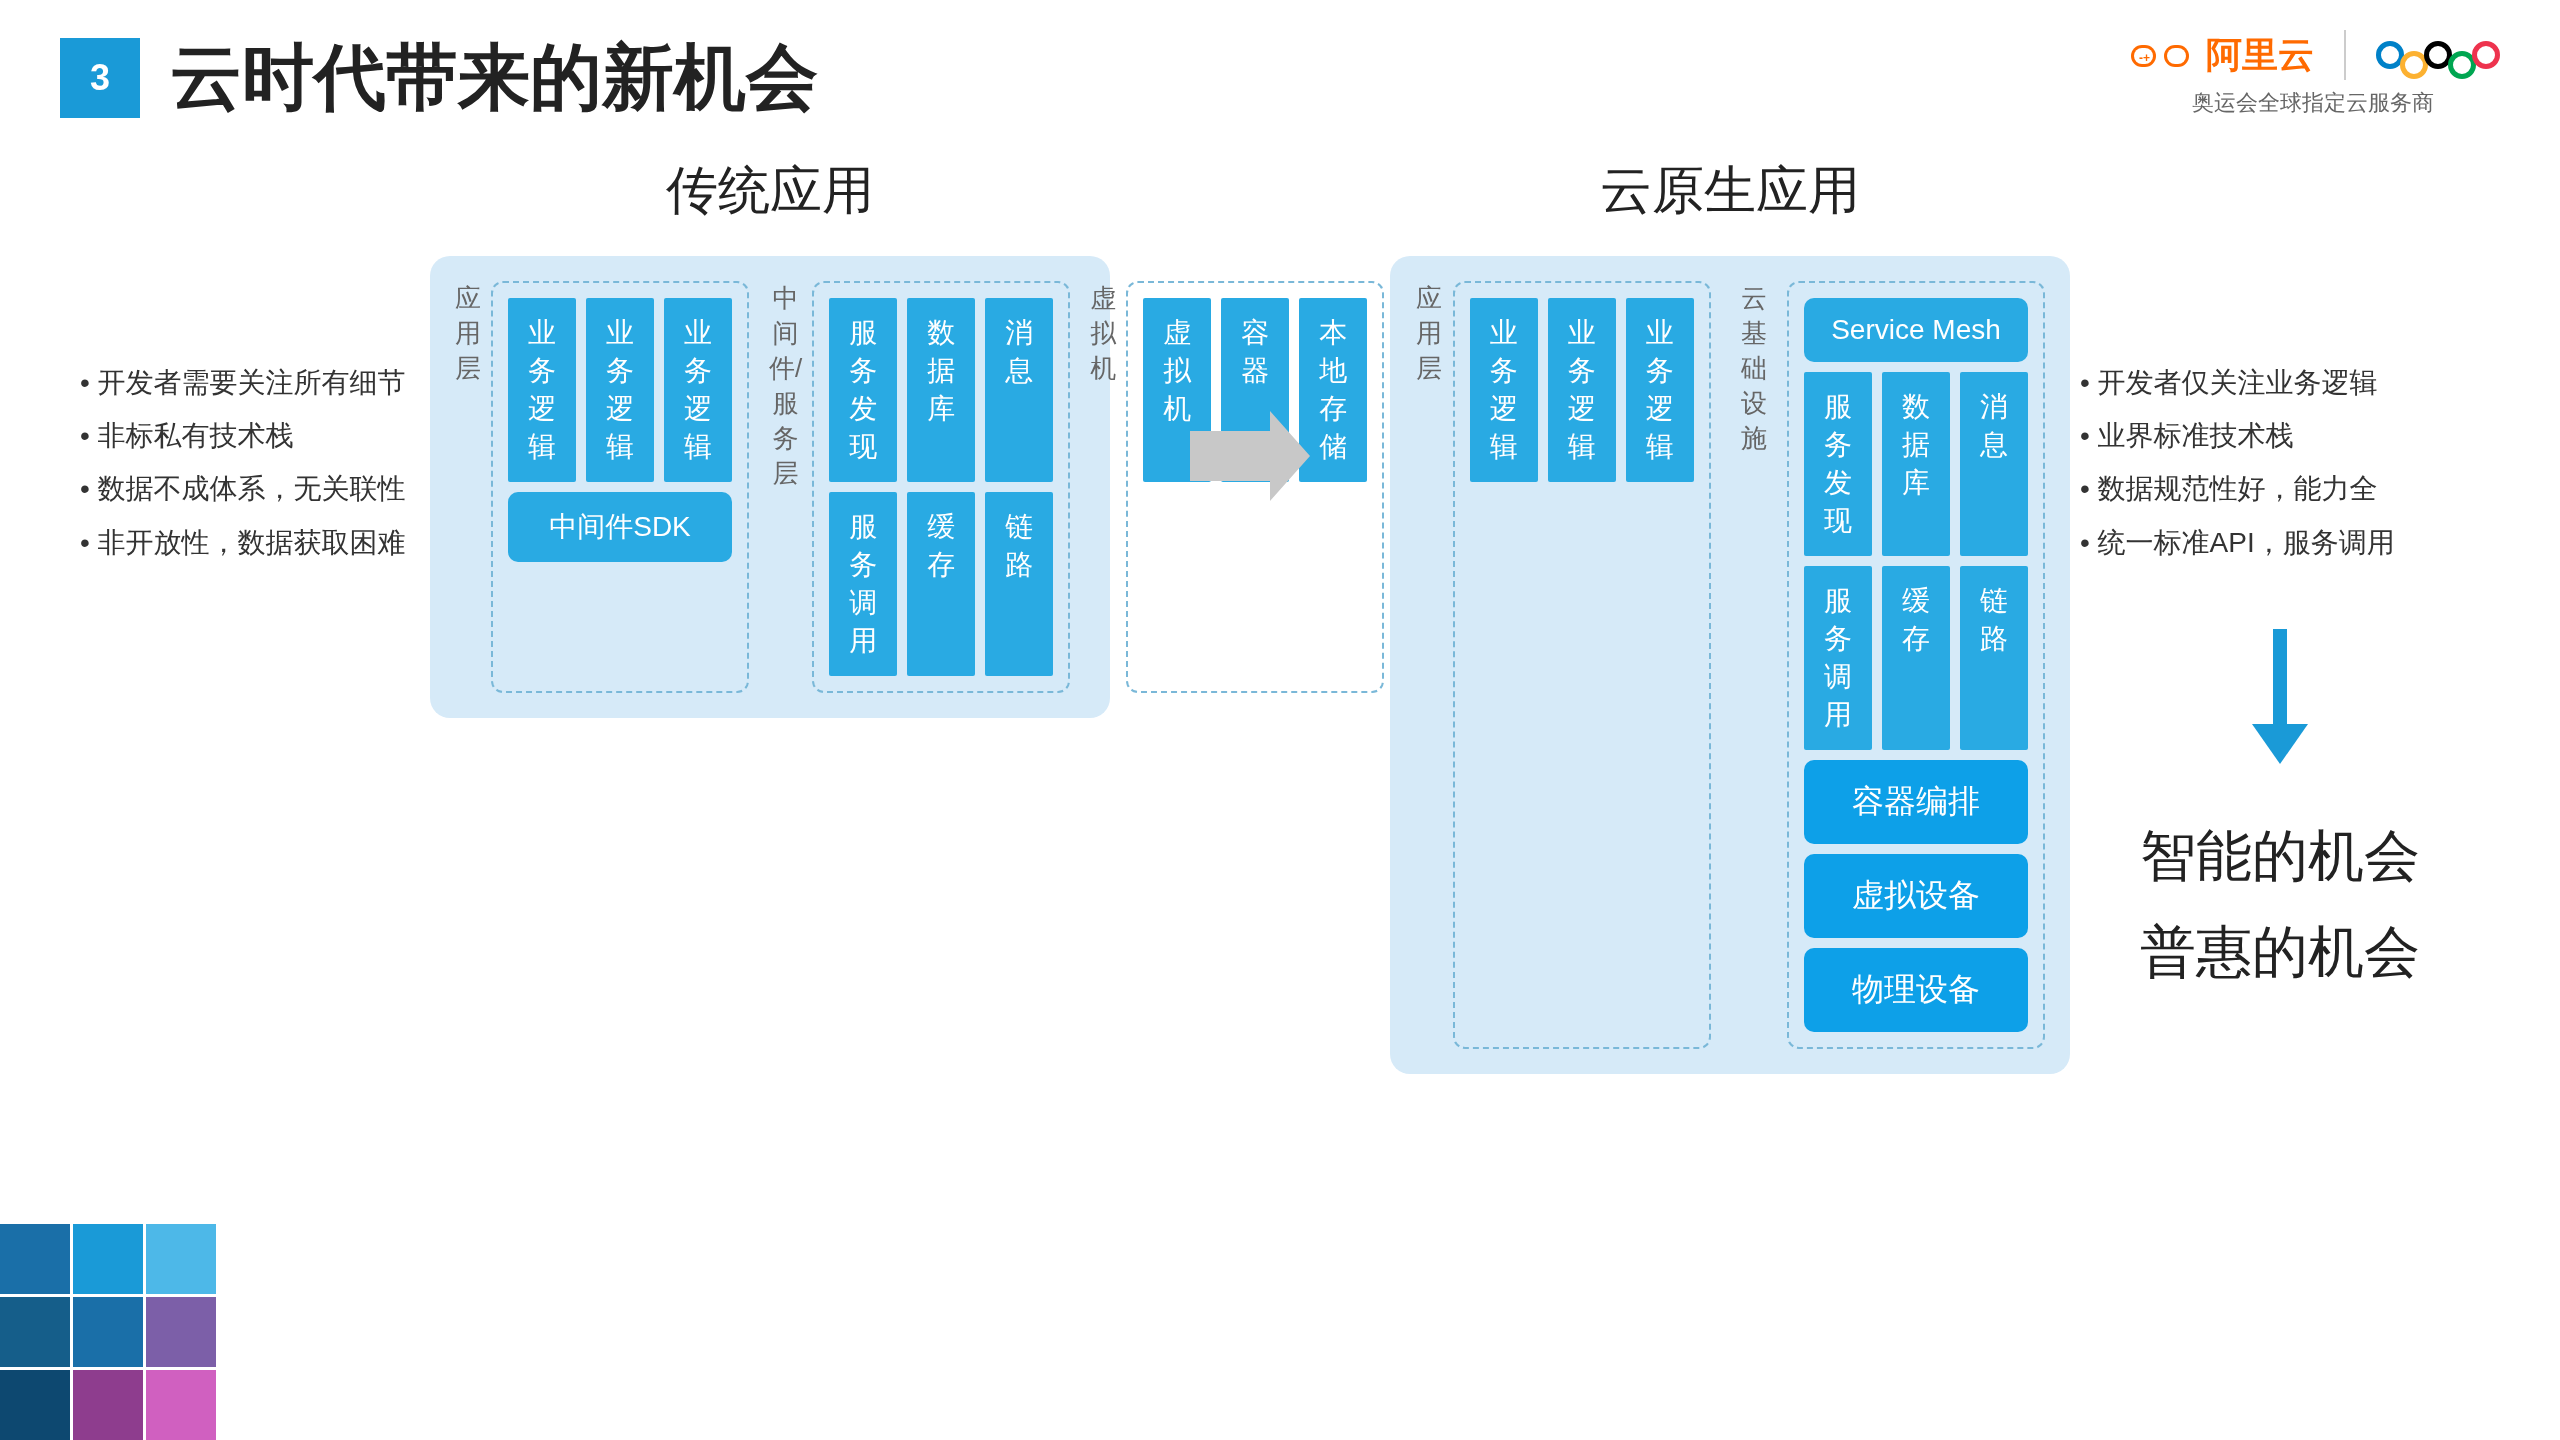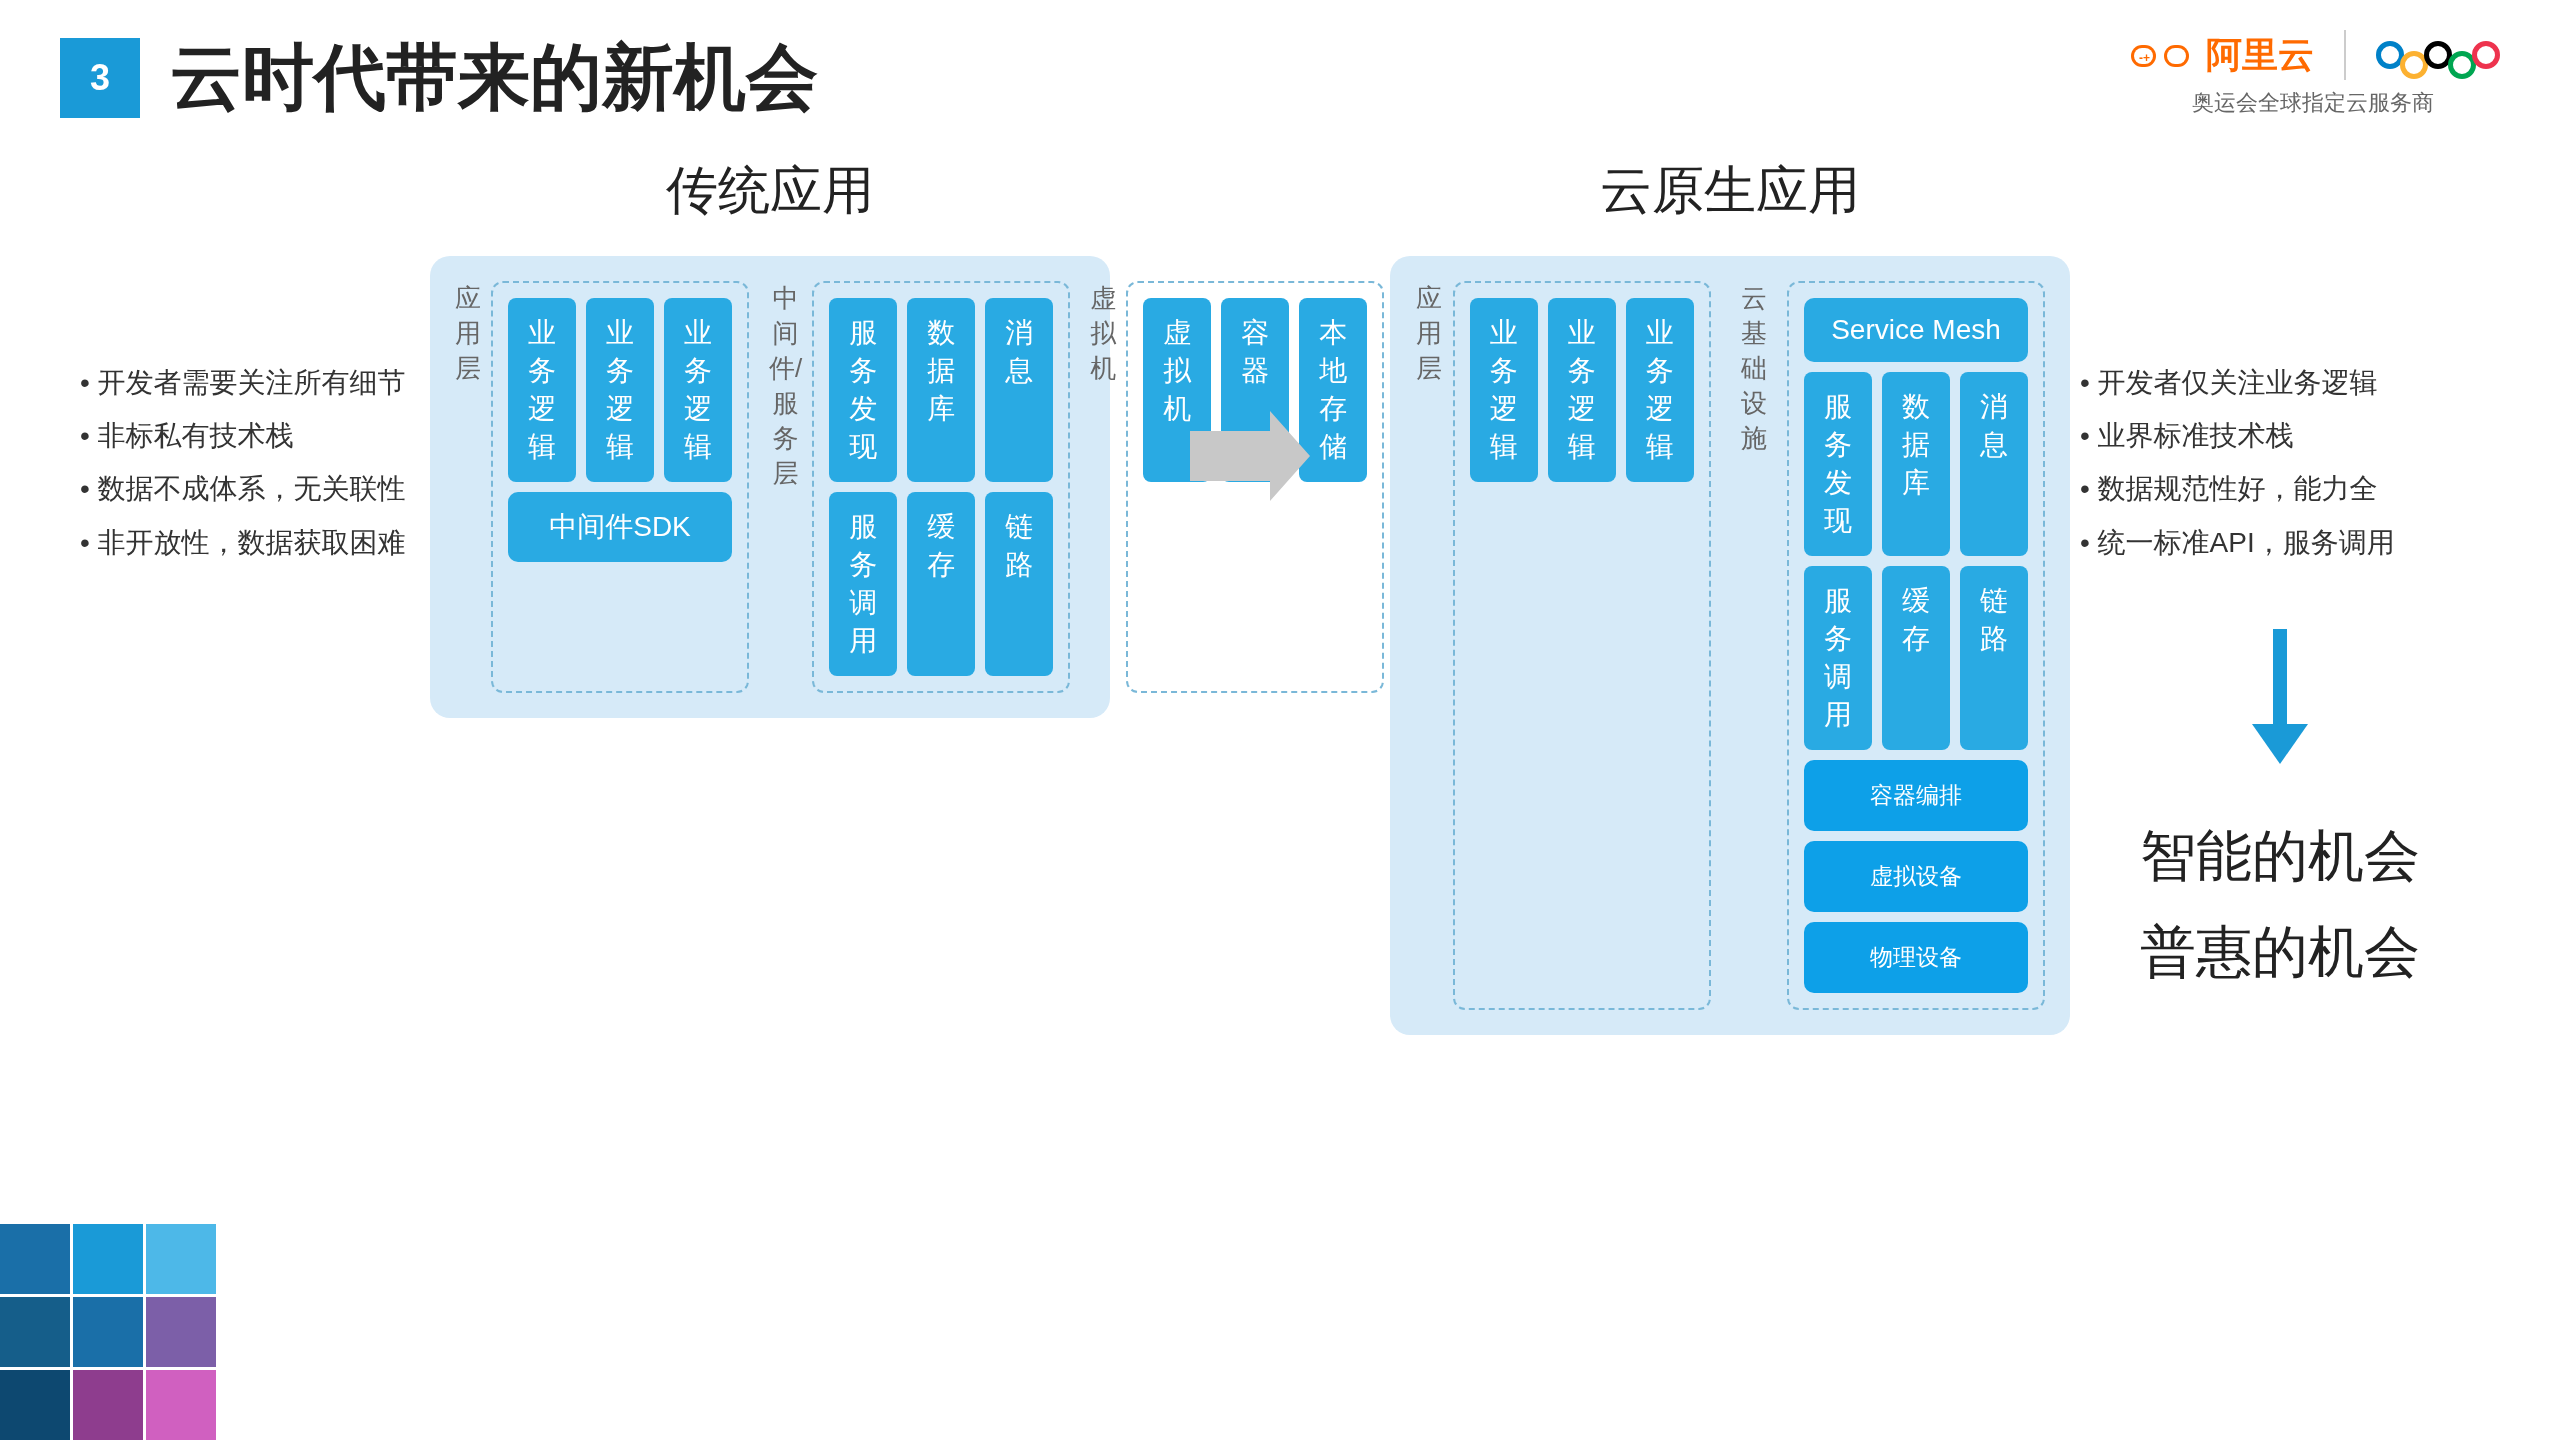--- a/index.html
+++ b/index.html
@@ -171,21 +171,21 @@
 
     .btn-row {
       display: flex;
       gap: 10px;
       justify-content: center;
     }
 
     .btn-blue {
       background: #29aae3;
       color: white;
-      border-radius: 8px;
+      border-radius: 2px;
       padding: 16px 20px;
       font-size: 28px;
       text-align: center;
       flex: 1;
     }
 
     .btn-blue-wide {
       background: #29aae3;
       color: white;
       border-radius: 10px;
@@ -193,21 +193,21 @@
       font-size: 28px;
       text-align: center;
       width: 100%;
     }
 
     .btn-blue-full {
       background: #0da0e8;
       color: white;
       border-radius: 10px;
       padding: 20px 20px;
-      font-size: 23px;
+      font-size: 32px;
       text-align: center;
       width: 100%;
     }
 
     .section-gap {
       height: 8px;
     }
 
     
     .right-panel {

